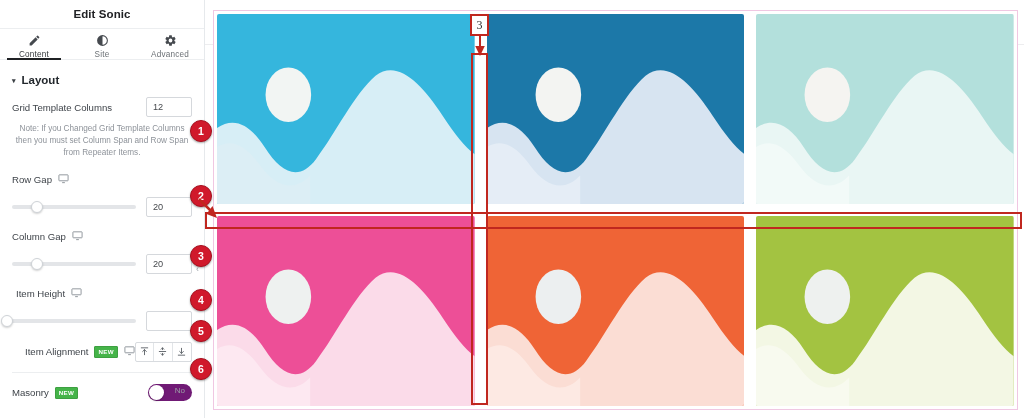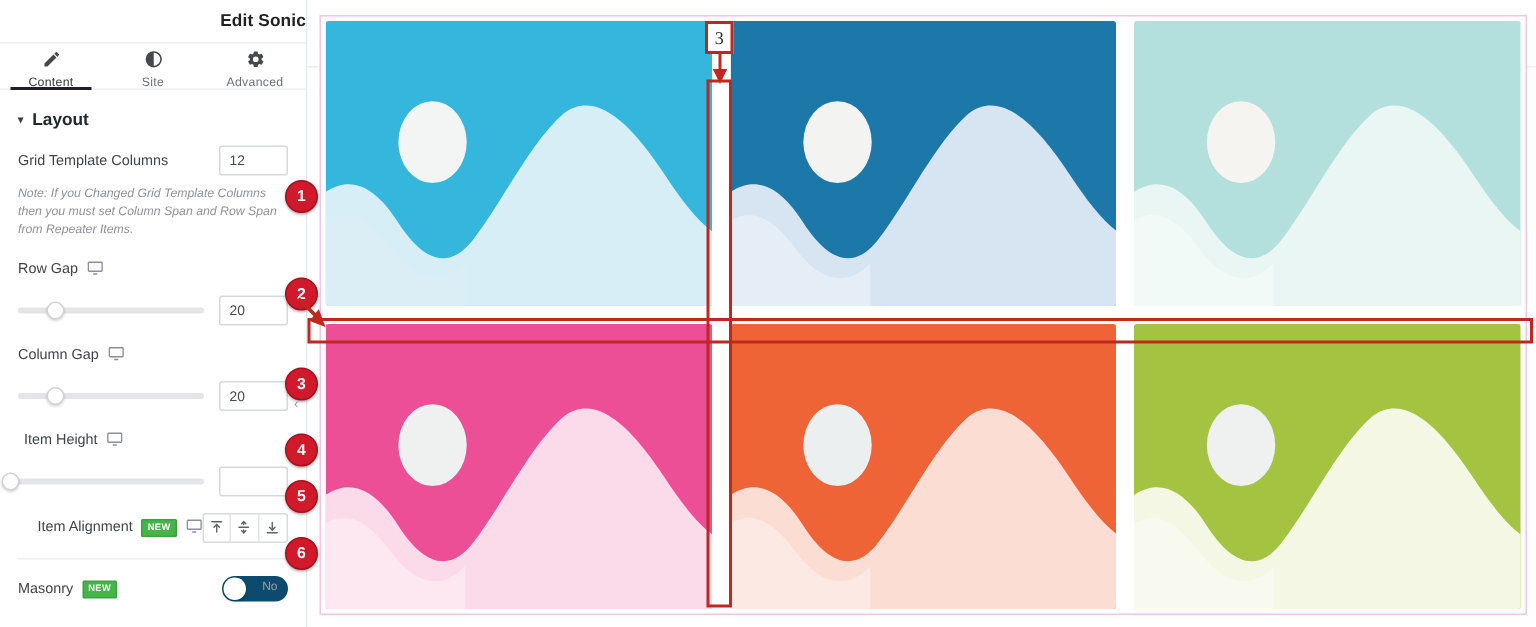--- a/index.html
+++ b/index.html
@@ -15,21 +15,21 @@
   
   .sidebar {
     width: 205px; height: 418px;
     background: #ffffff;
     border-right: 1px solid #e6e9ec;
     position: relative;
     flex: 0 0 205px;
   }
   .panel-title {
     height: 28px; line-height: 28px;
-    text-align: right;
+    text-align: center;
     font-size: 11.5px; font-weight: bold; color: #202124;
     letter-spacing: .1px;
   }
   .tabs {
     display: flex; height: 32px;
     border-top: 1px solid #eceef0;
     border-bottom: 1px solid #eceef0;
   }
   .tab {
     flex: 1 1 33.33%;
@@ -89,37 +89,37 @@
   .thumb {
     position: absolute; top: 50%; width: 12px; height: 12px;
     margin-top: -6px; margin-left: -6px;
     background: #ffffff; border: 1px solid #cfd3d7;
     border-radius: 50%;
     box-shadow: 0 1px 2px rgba(0,0,0,.18);
   }
   .note {
     padding: 5px 12px 0 12px;
     font-size: 8.2px; line-height: 1.45;
-    font-style: italic; color: #8d9299;
+    color: #8d9299; text-align: center;
   }
   .divider { height: 1px; background: #eceef0; margin: 9px 12px 0 12px; }
 
   .align-group {
     display: flex; border: 1px solid #d8dbdf; border-radius: 2px; overflow: hidden;
     height: 20px; background: #fff;
   }
   .align-btn {
     width: 21px; display: flex; align-items: center; justify-content: center;
     border-right: 1px solid #e2e5e8; color: #5c6167; cursor: pointer;
   }
   .align-btn:last-child { border-right: none; }
 
   .switch {
     width: 44px; height: 17px; border-radius: 9px;
-    background: #0c4a6e; position: relative; cursor: pointer;
+    background: #701a75; position: relative; cursor: pointer;
   }
   .switch .knob {
     position: absolute; left: 1px; top: 1px;
     width: 15px; height: 15px; border-radius: 50%;
     background: #ffffff; box-shadow: 0 1px 2px rgba(0,0,0,.2);
   }
   .switch .sw-label {
     position: absolute; right: 7px; top: 2px;
     font-size: 8px; color: #9ba0a6;
   }

